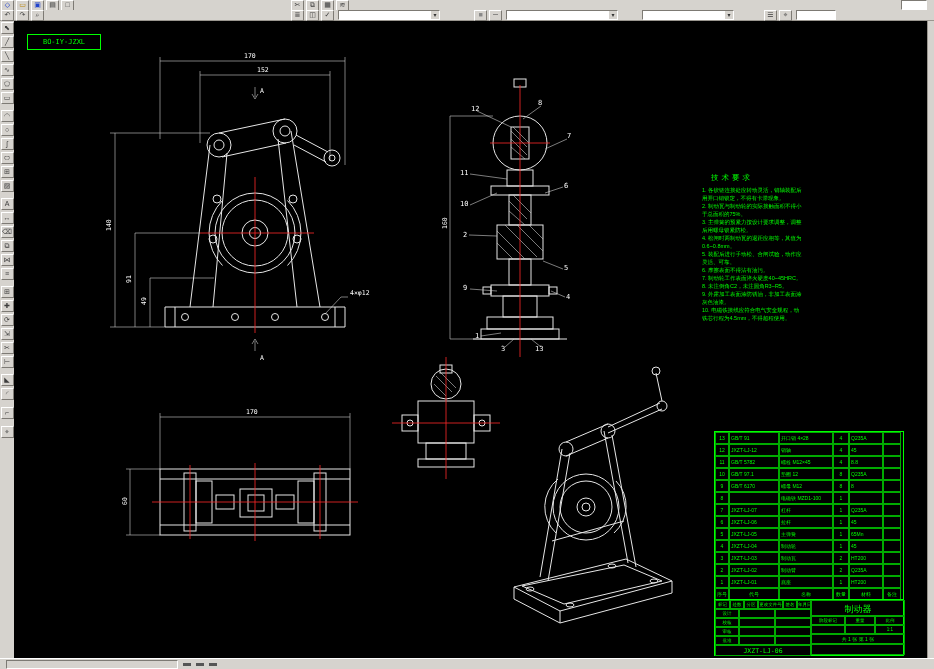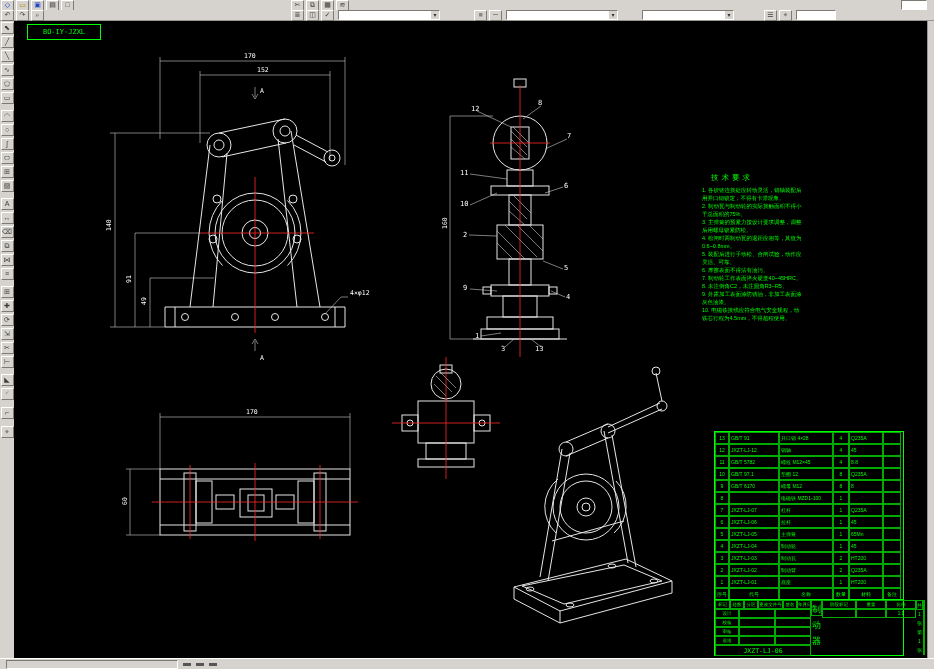--- a/index.html
+++ b/index.html
@@ -32,42 +32,42 @@
   .status-tick{width:8px;height:3px;background:#555;margin-left:5px;}
   
   #canvas{position:absolute;left:14px;top:21px;width:913px;height:637px;background:#000000;overflow:hidden;}
   #draw-svg{position:absolute;left:0;top:0;}
   .w{stroke:#e6e6e6;fill:none;stroke-width:1;}
   .wt{stroke:#cfcfcf;fill:none;stroke-width:.6;}
   .r{stroke:#ff2a2a;fill:none;stroke-width:.8;}
   .dimtext text{fill:#ffffff;font:6.5px "DejaVu Sans Mono",monospace;}
   .baltext text{fill:#ffffff;font:7px "DejaVu Sans Mono",monospace;}
   
-  #corner-label{position:absolute;left:13px;top:3px;width:72px;height:14px;border:1px solid #00ff00;
+  #corner-label{position:absolute;left:13px;top:13px;width:72px;height:14px;border:1px solid #00ff00;
         color:#00ff00;font:7px "DejaVu Sans Mono",monospace;line-height:14px;text-align:center;}
   #notes{position:absolute;left:688px;top:152px;width:182px;color:#00ff00;}
   #notes-title{font-size:7.5px;letter-spacing:3px;margin-bottom:3px;color:#00ff00;margin-left:9px;}
   .note-line{font-size:5.5px;line-height:8px;white-space:nowrap;overflow:hidden;color:#00ff00;}
   #parts-table{position:absolute;left:700px;top:410px;width:190px;border:1px solid #00ff00;
         box-sizing:border-box;}
   .pt-row{display:grid;grid-template-columns:14px 50px 54px 16px 34px 18px;height:12px;}
   .pt-cell{border:0.5px solid #00aa00;box-sizing:border-box;color:#00ff00;font-size:5px;
         line-height:11px;white-space:nowrap;overflow:hidden;padding:0 1px;}
   .pt-cell.c0,.pt-cell.c3{text-align:center;}
   .pt-row.hdr .pt-cell{text-align:center;color:#00ff00;}
   #title-block{position:absolute;left:700px;top:578px;width:190px;height:57px;display:flex;
         border:1px solid #00ff00;box-sizing:border-box;color:#00ff00;}
   #title-block .cell{border:0.5px solid #00aa00;box-sizing:border-box;font-size:4.5px;
         line-height:8px;white-space:nowrap;overflow:hidden;text-align:center;color:#00ff00;}
   .tbL{width:96px;display:flex;flex-direction:column;}
   .tbl-hdr{display:grid;grid-template-columns:15px 14px 14px 25px 14px 14px;height:9px;}
   .tbl-sign{display:grid;grid-template-columns:24px 36px 36px;height:9px;}
   .tbl-dno{height:11px;border:0.5px solid #00aa00;box-sizing:border-box;
         font:6.5px "DejaVu Sans Mono",monospace;line-height:10px;text-align:center;color:#00ff00;}
-  .tbR{width:94px;display:flex;flex-direction:row;}
+  .tbR{width:94px;display:flex;flex-direction:column;justify-content:center;}
   .tbr-name{height:16px;border:0.5px solid #00aa00;box-sizing:border-box;font-size:9px;
         line-height:16px;text-align:center;color:#00ff00;}
   .tbr-mid{display:grid;grid-template-columns:34px 30px 30px;height:18px;}
   .tbr-sheet{height:10px;border:0.5px solid #00aa00;box-sizing:border-box;font-size:5px;
         line-height:9px;text-align:center;color:#00ff00;}
   .tbr-org{flex:1;border:0.5px solid #00aa00;box-sizing:border-box;}
 </style>
 </head>
 <body>
 

